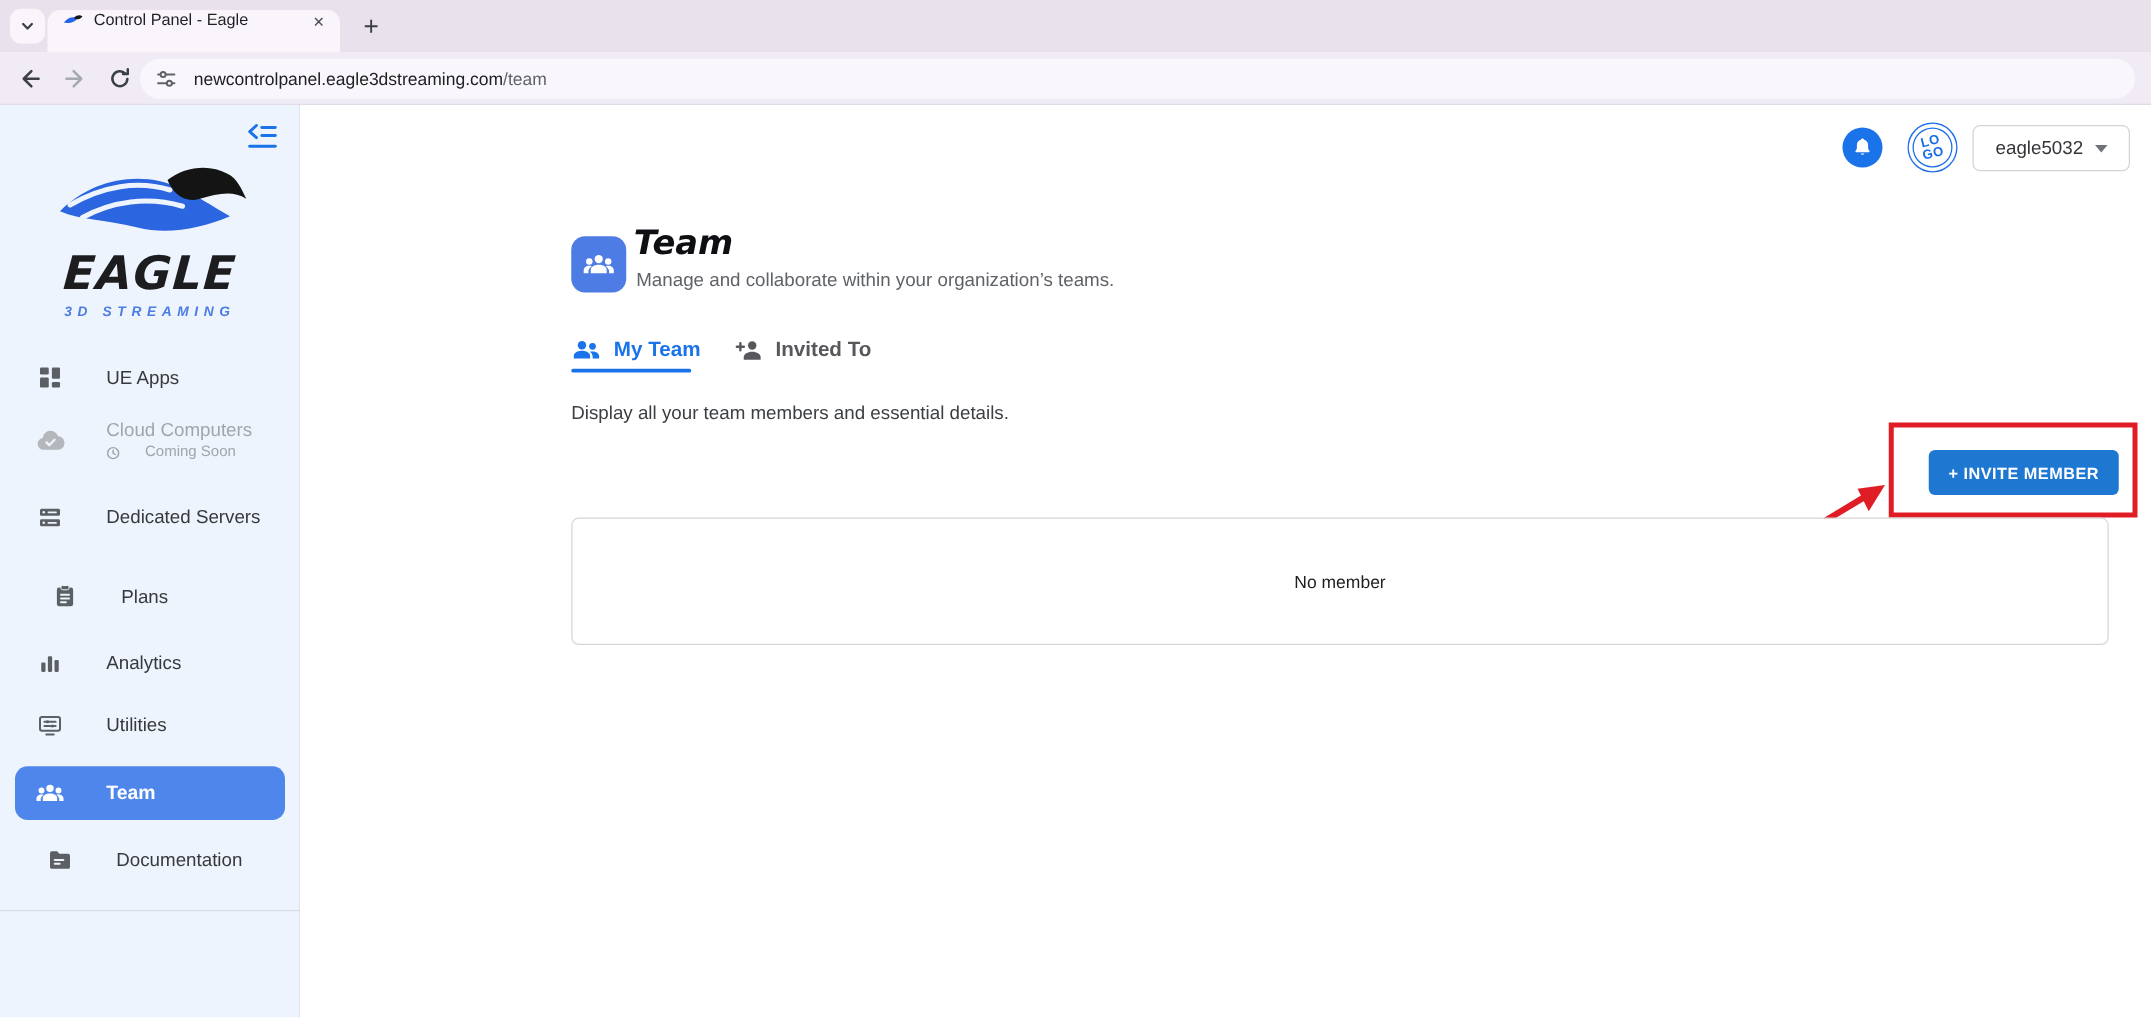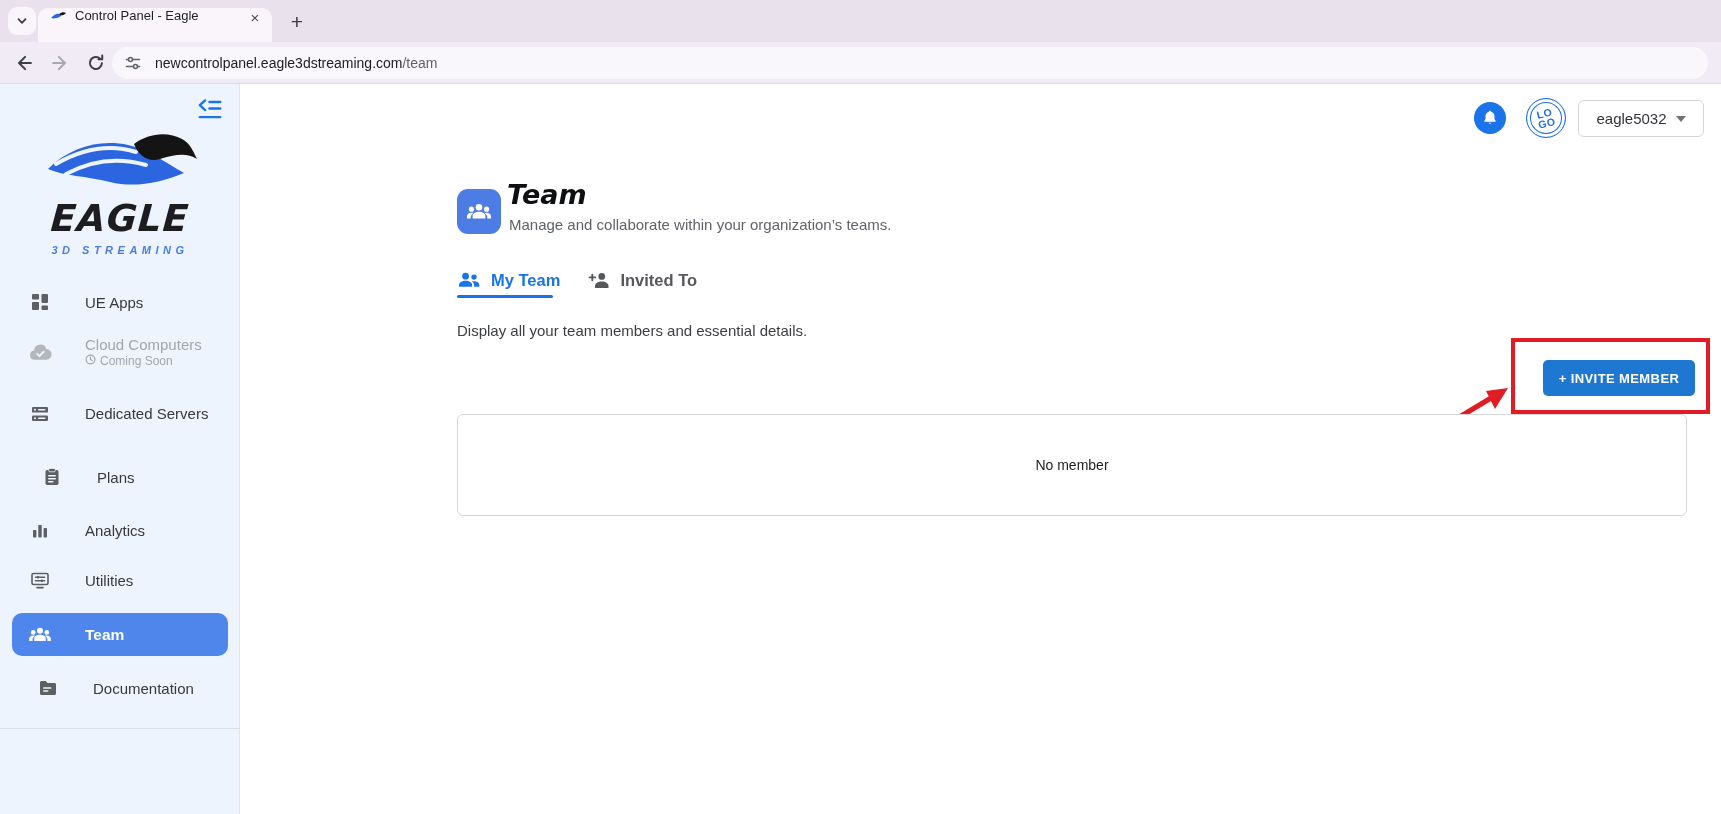--- a/index.html
+++ b/index.html
@@ -43,21 +43,21 @@
   .logo-subtitle { font-size:11px; font-style:italic; font-weight:600; color:#4b7de2;
                    letter-spacing:4.5px; margin-top:7px; }
   .nav-item { position:absolute; left:0; width:240px; height:44px; display:flex; align-items:center;
               padding-left:28px; gap:33px; color:#37393c; font-size:15px; font-weight:500; }
   .nav-item .ic { width:24px; height:24px; flex:0 0 auto; display:flex; align-items:center; justify-content:center; }
   .item-ueapps { top:196px; } .item-cloud { top:246px; } .item-dedicated { top:302px; height:56px; }
   .item-plans { top:371px;padding-left:40px; } .item-analytics { top:424px; } .item-utilities { top:474px; }
   .item-docs { top:582px;padding-left:36px; }
   .nav-item.disabled { color:#a2a6ab; }
   .two-line { line-height:1.45; width:125px; }
-  .cloud-text .badge { display:flex; align-items:flex-start; gap:4px; font-size:12px; color:#a2a6ab; margin-top:1px; }
+  .cloud-text .badge { display:flex; align-items:flex-end; gap:20px; font-size:12px; color:#a2a6ab; margin-top:1px; }
   .team-pill { position:absolute; left:12px; top:529px; width:216px; height:43px; border-radius:10px;
                background:var(--sidebar-active-blue,#4f86ec); display:flex; align-items:center;
                padding-left:16px; gap:33px; color:#fff; font-size:15.5px; font-weight:700; }
   .sidebar-divider { position:absolute; left:0; top:644px; width:240px; height:1px; background:#d8dee6; }
 
   
   .main { position:absolute; left:240px; top:84px; width:1481px; height:730px; background:#fff; }
   .bell-btn { position:absolute; left:1234px; top:18px; width:32px; height:32px; border-radius:50%;
               background:var(--primary-blue,#1a73e8); display:flex; align-items:center; justify-content:center; }
   .logo-badge { position:absolute; left:1286px; top:14px; width:40px; height:40px; border-radius:50%;

